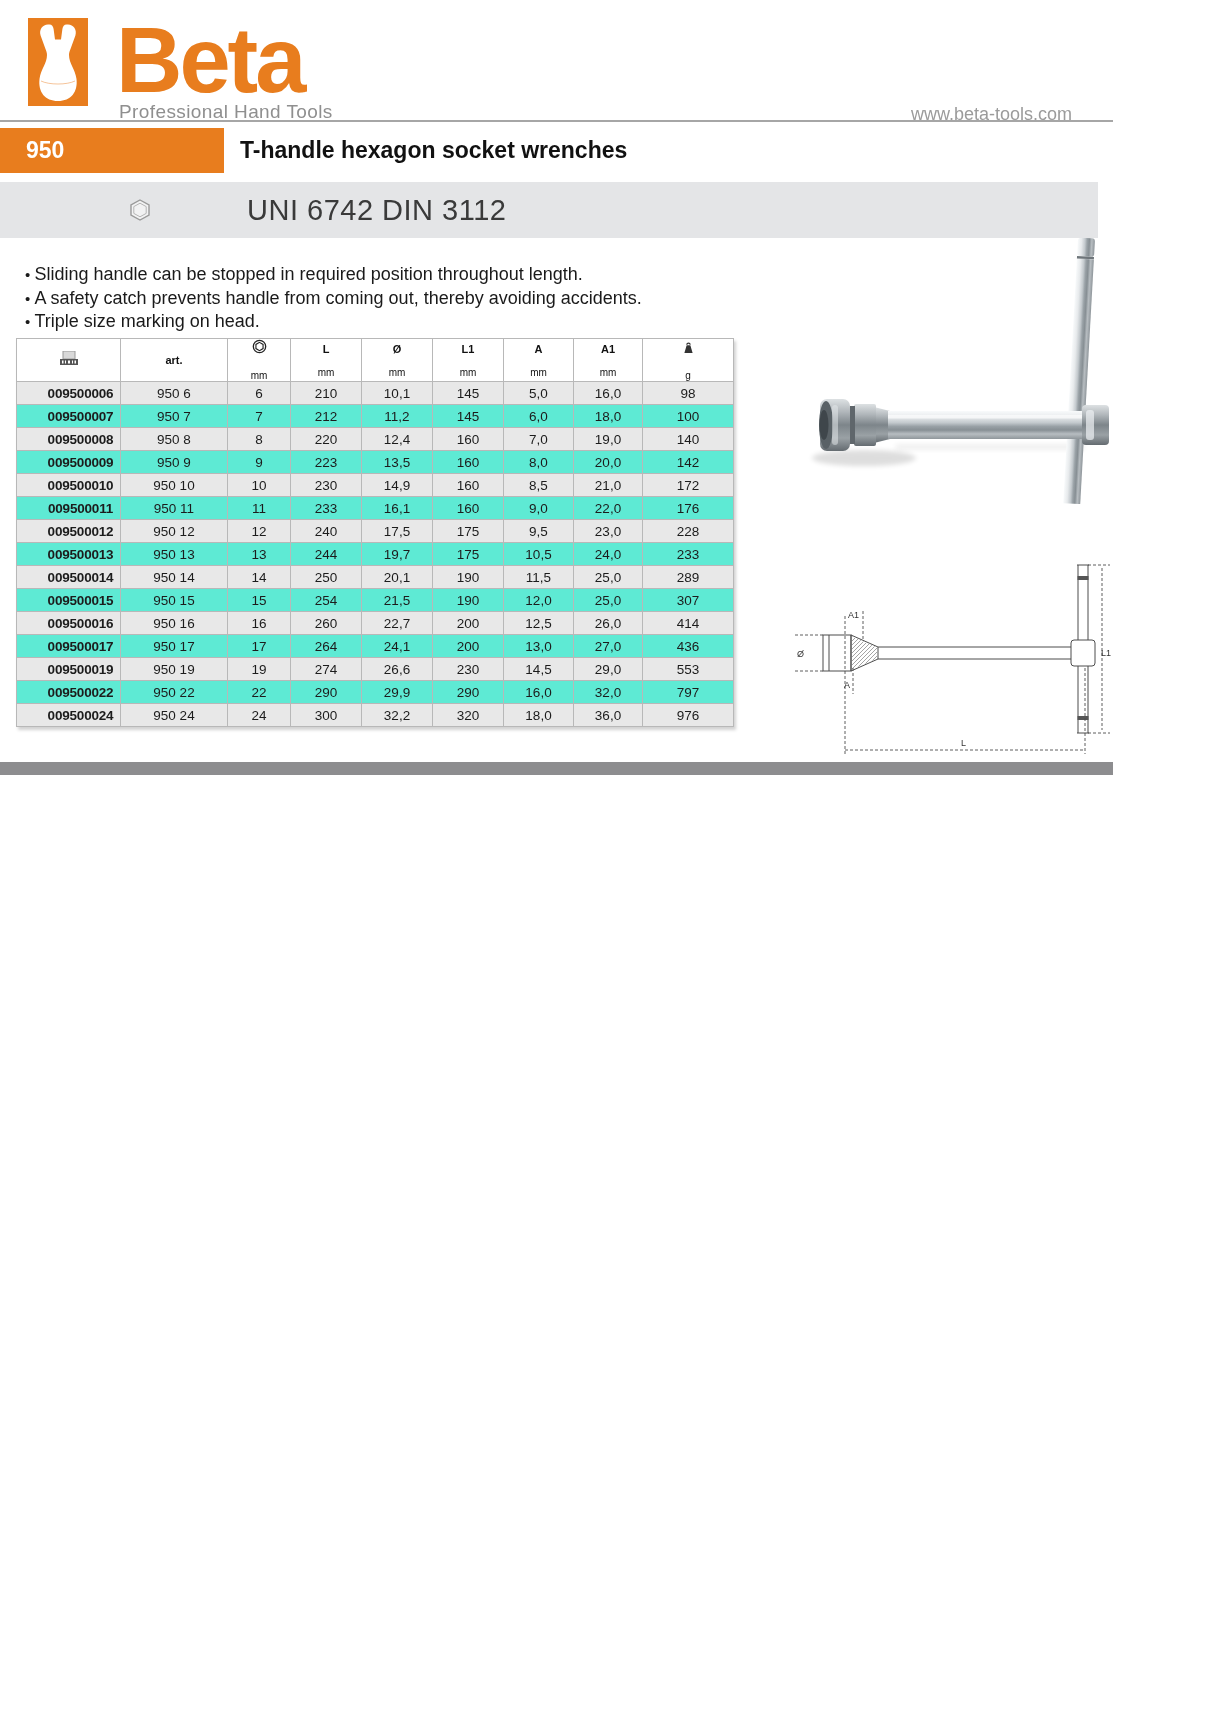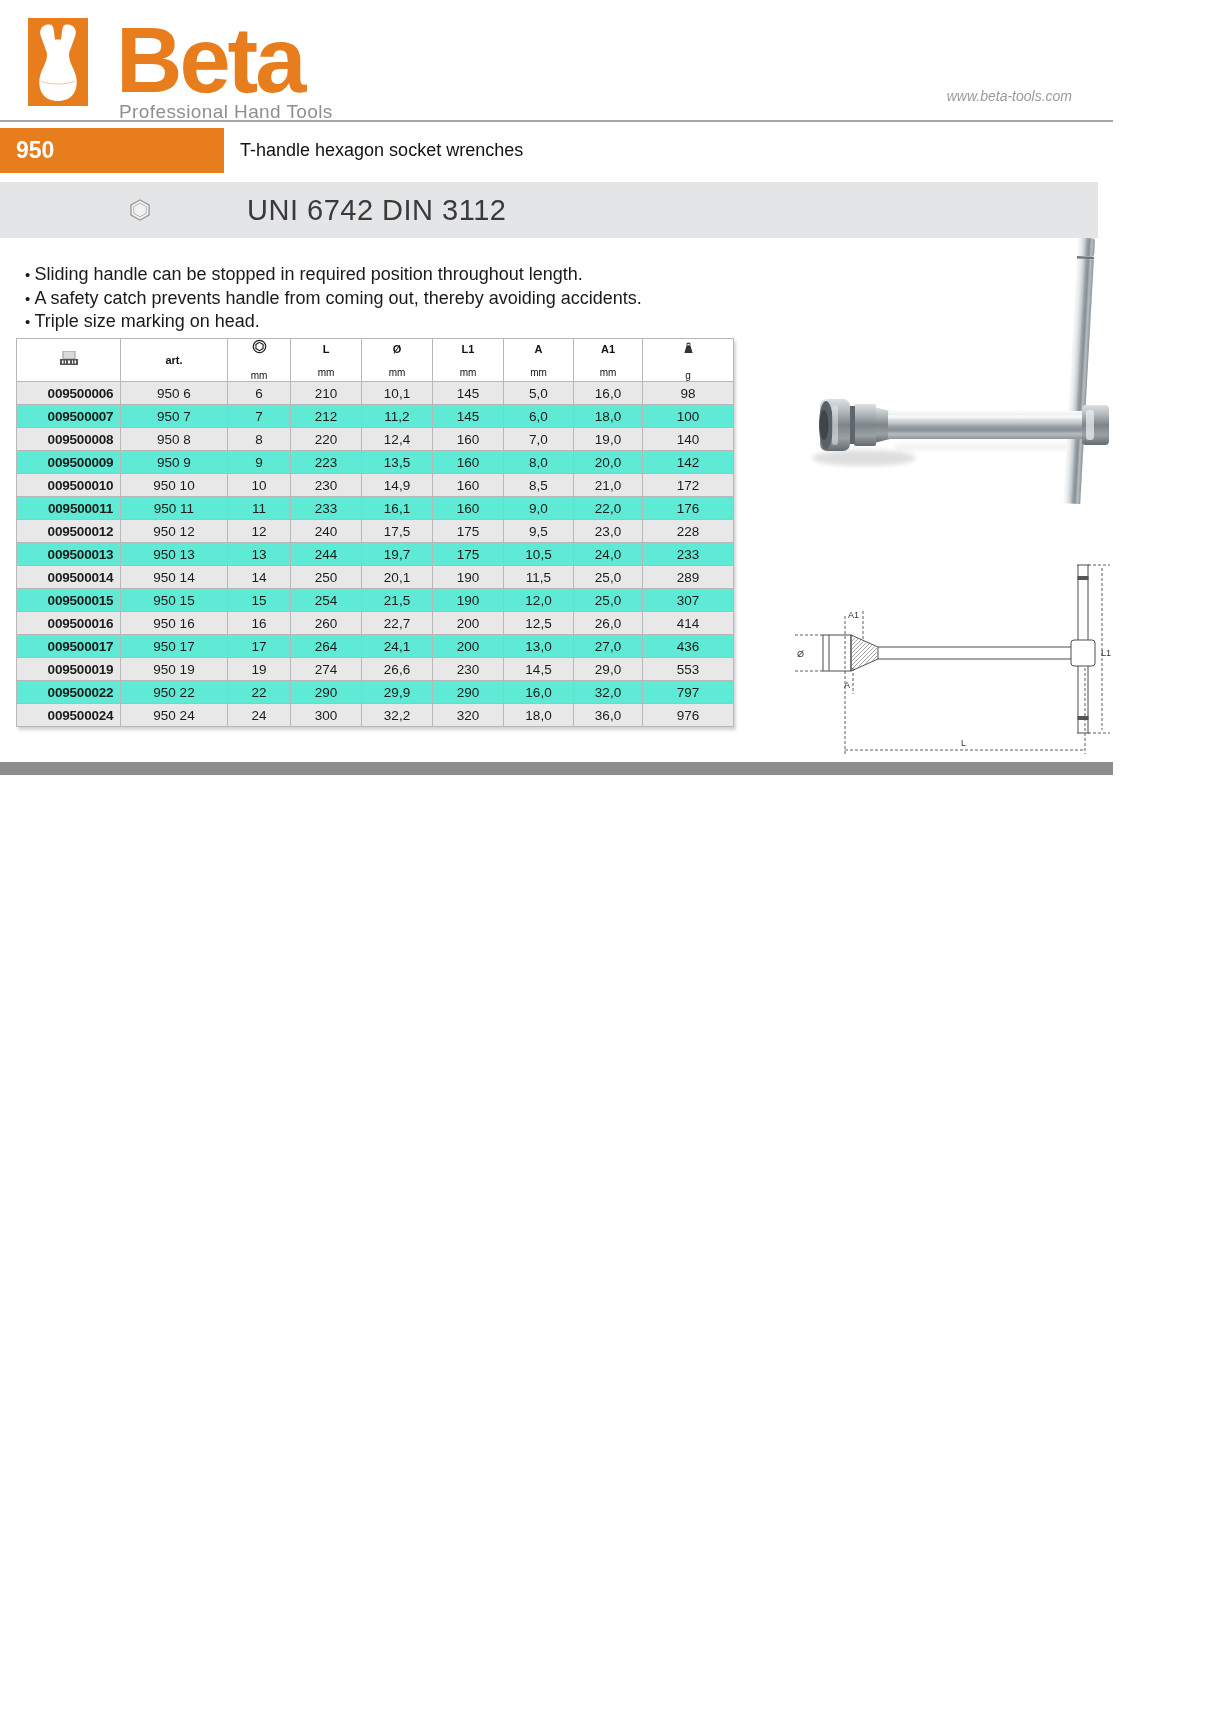--- a/index.html
+++ b/index.html
@@ -12,26 +12,26 @@
   body{
     width:1214px;height:1717px;position:relative;overflow:hidden;
     font-family:"Liberation Sans","DejaVu Sans",sans-serif;color:#1c1c1c;
   }
   
   .logo-block{position:absolute;left:28px;top:18px;display:flex;align-items:flex-start;}
   .logo-mark{width:60px;height:88px;}
   .logo-text{margin-left:28px;}
   .brand{display:block;font-size:92px;line-height:80px;font-weight:bold;color:var(--orange);letter-spacing:-3px;margin-top:2px;}
   .tagline{display:block;font-size:19px;color:#8f8f8f;letter-spacing:.4px;margin-top:1px;margin-left:3px;}
-  .website{position:absolute;top:88px;right:142px;font-size:14px;font-style:italic;color:#9b9b9b;}
+  .website{position:absolute;top:104px;right:142px;font-size:18px;color:#9b9b9b;}
   .rule{position:absolute;left:0;top:120px;width:1113px;height:2px;background:#a6a6a6;}
   
   .code-band{position:absolute;left:0;top:128px;width:224px;height:45px;background:var(--orange);display:flex;align-items:center;}
-  .code-band span{color:#fff;font-weight:bold;font-size:23px;margin-left:16px;}
-  .page-title{position:absolute;left:240px;top:128px;height:45px;display:flex;align-items:center;font-size:18px;font-weight:normal;color:#111;}
+  .code-band span{color:#fff;font-weight:bold;font-size:23px;margin-left:26px;}
+  .page-title{position:absolute;left:240px;top:128px;height:45px;display:flex;align-items:center;font-size:23px;font-weight:bold;color:#111;}
   
   .standard-band{position:absolute;left:0;top:182px;width:1098px;height:56px;background:var(--band-gray);display:flex;align-items:center;gap:13px;}
   .hex-icon{margin-left:128px;width:24px;height:24px;}
   .standard-text{margin-left:82px;font-size:29px;color:#3a3a3a;letter-spacing:.5px;}
   
   .features{position:absolute;left:25px;top:263px;margin:0;padding:0;list-style:none;}
   .features li{font-size:18px;line-height:23.5px;color:#1a1a1a;}
   .features li::before{content:"\2022\00a0";font-size:15px;}
   
   .spec-table-wrap{position:absolute;left:16px;top:338px;box-shadow:2px 3px 3px rgba(0,0,0,.18);}

